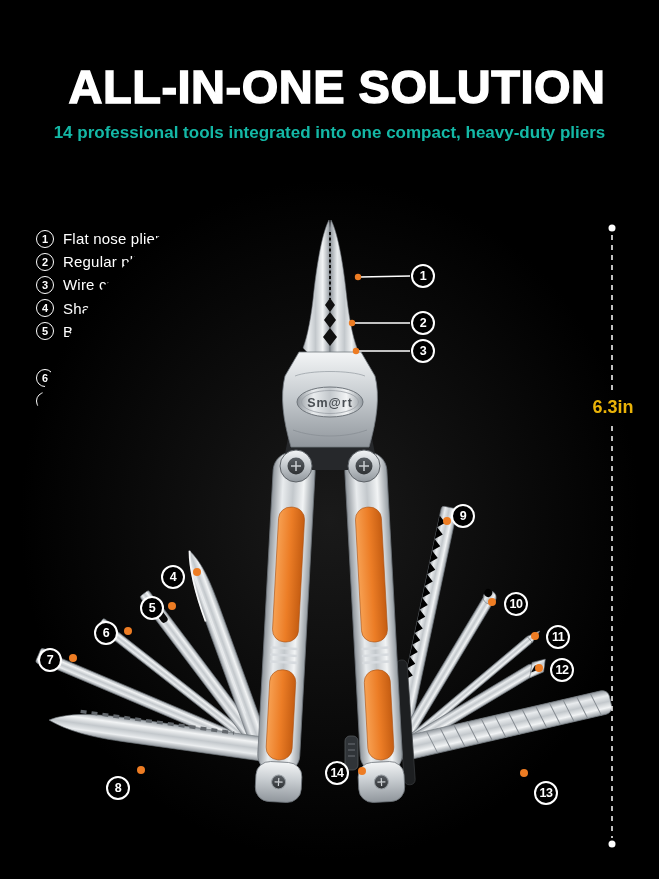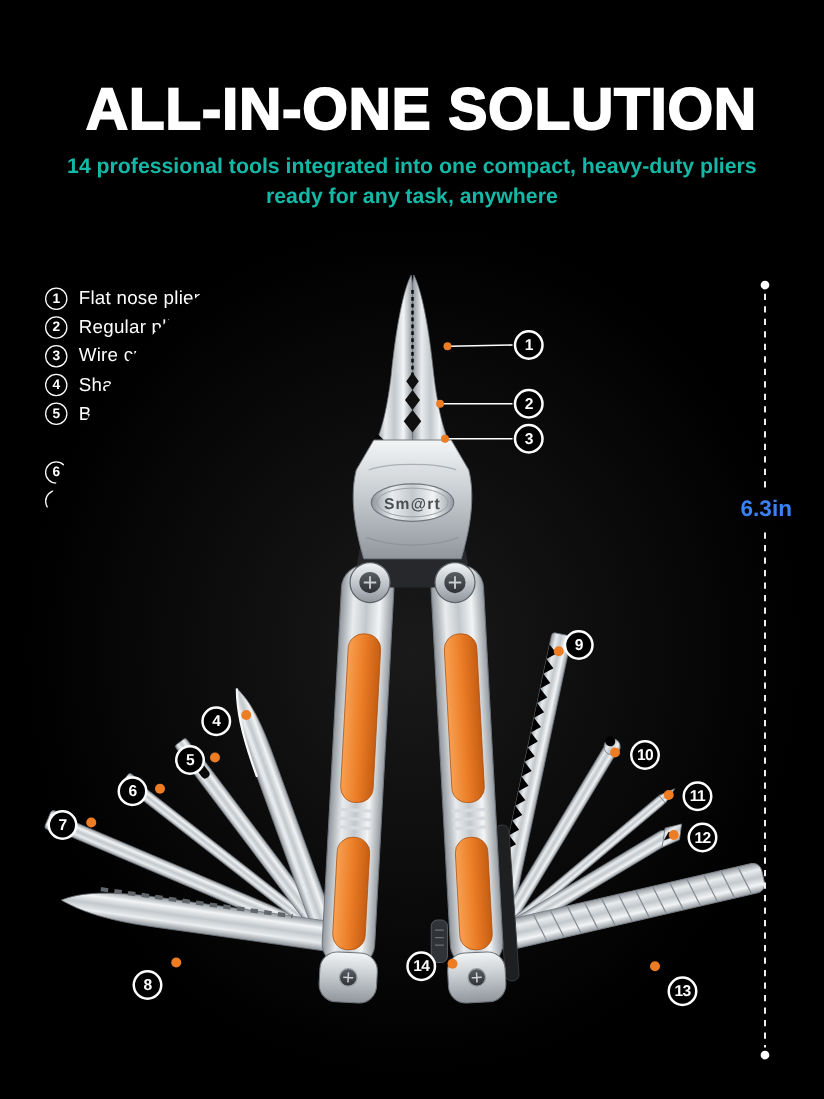--- a/index.html
+++ b/index.html
@@ -39,32 +39,32 @@
     display:flex;align-items:center;justify-content:center;z-index:5;letter-spacing:-.5px;
   }
   .co-1{left:411px;top:264px;} .co-2{left:411px;top:311px;} .co-3{left:411px;top:339px;}
   .co-4{left:161px;top:565px;} .co-5{left:140px;top:596px;} .co-6{left:94px;top:621px;}
   .co-7{left:38px;top:648px;}  .co-8{left:106px;top:776px;} .co-9{left:451px;top:504px;}
   .co-10{left:504px;top:592px;}.co-11{left:546px;top:625px;}.co-12{left:550px;top:658px;}
   .co-13{left:534px;top:781px;}.co-14{left:325px;top:761px;}
   
   .dim-label{
     position:absolute;left:582px;top:397px;width:62px;text-align:center;
-    font-size:18px;font-weight:bold;color:#3b82f6;z-index:5;
+    font-size:18px;font-weight:bold;color:#eab308;z-index:5;
   }
 </style>
 </head>
 <body>
 
 <div class="stage">
 
   <div class="hdr">
     <h1>ALL-IN-ONE SOLUTION</h1>
     <p class="sub"><span>14 professional tools integrated into one compact, heavy-duty pliers</span><br>
-    <span>ready for any task, anywhere</span></p>
+    </p>
   </div>
 
   <ul class="tool-list">
     <li>
         <span class="num">1</span>
         <span class="lbl">Flat nose pliers</span>
       </li>
     <li>
         <span class="num">2</span>
         <span class="lbl">Regular pliers</span>

